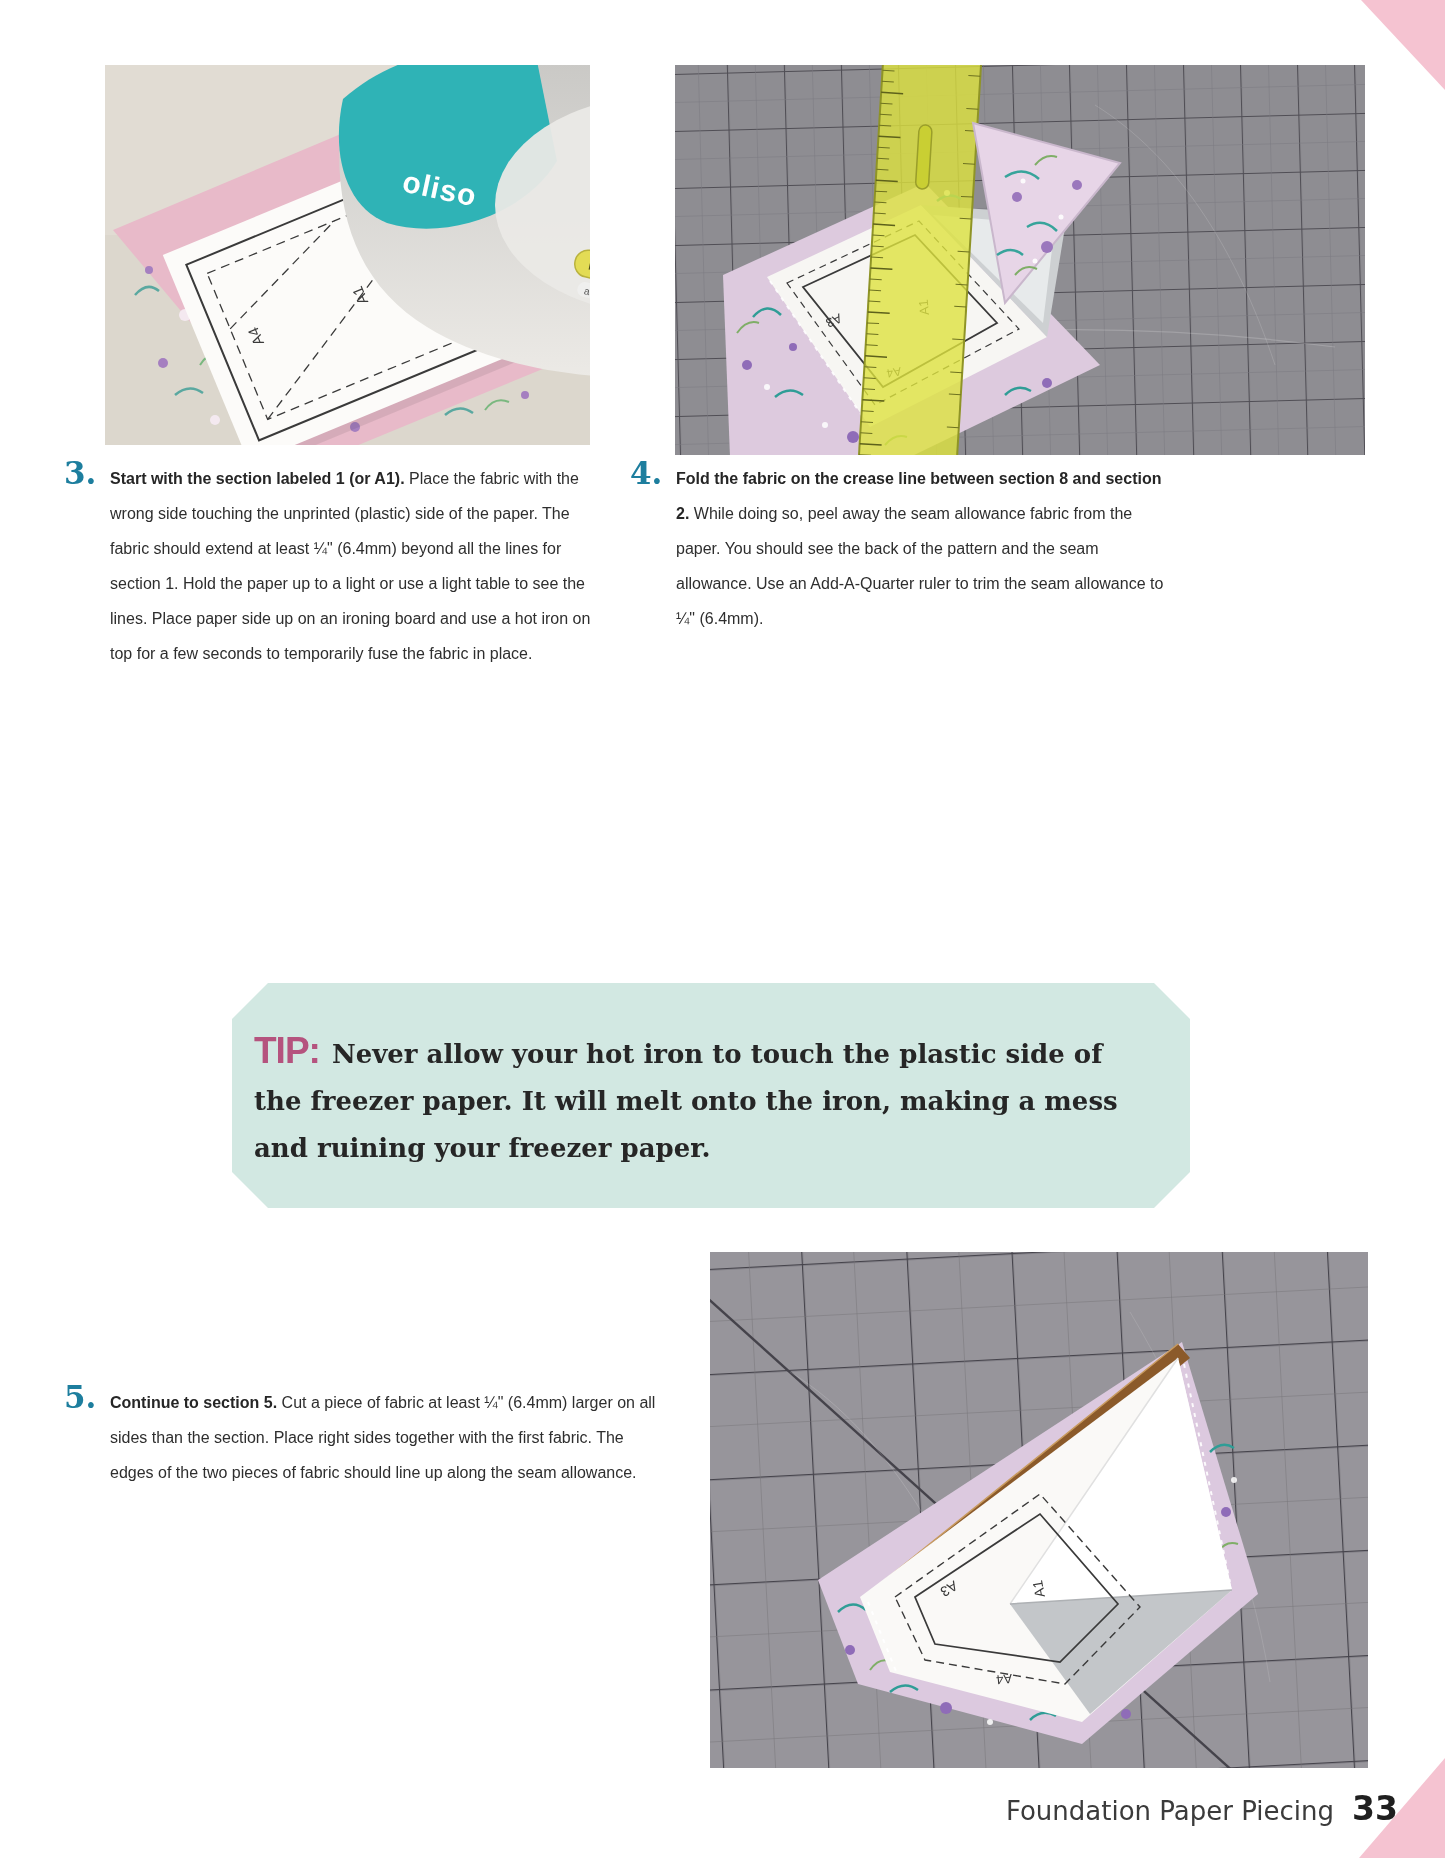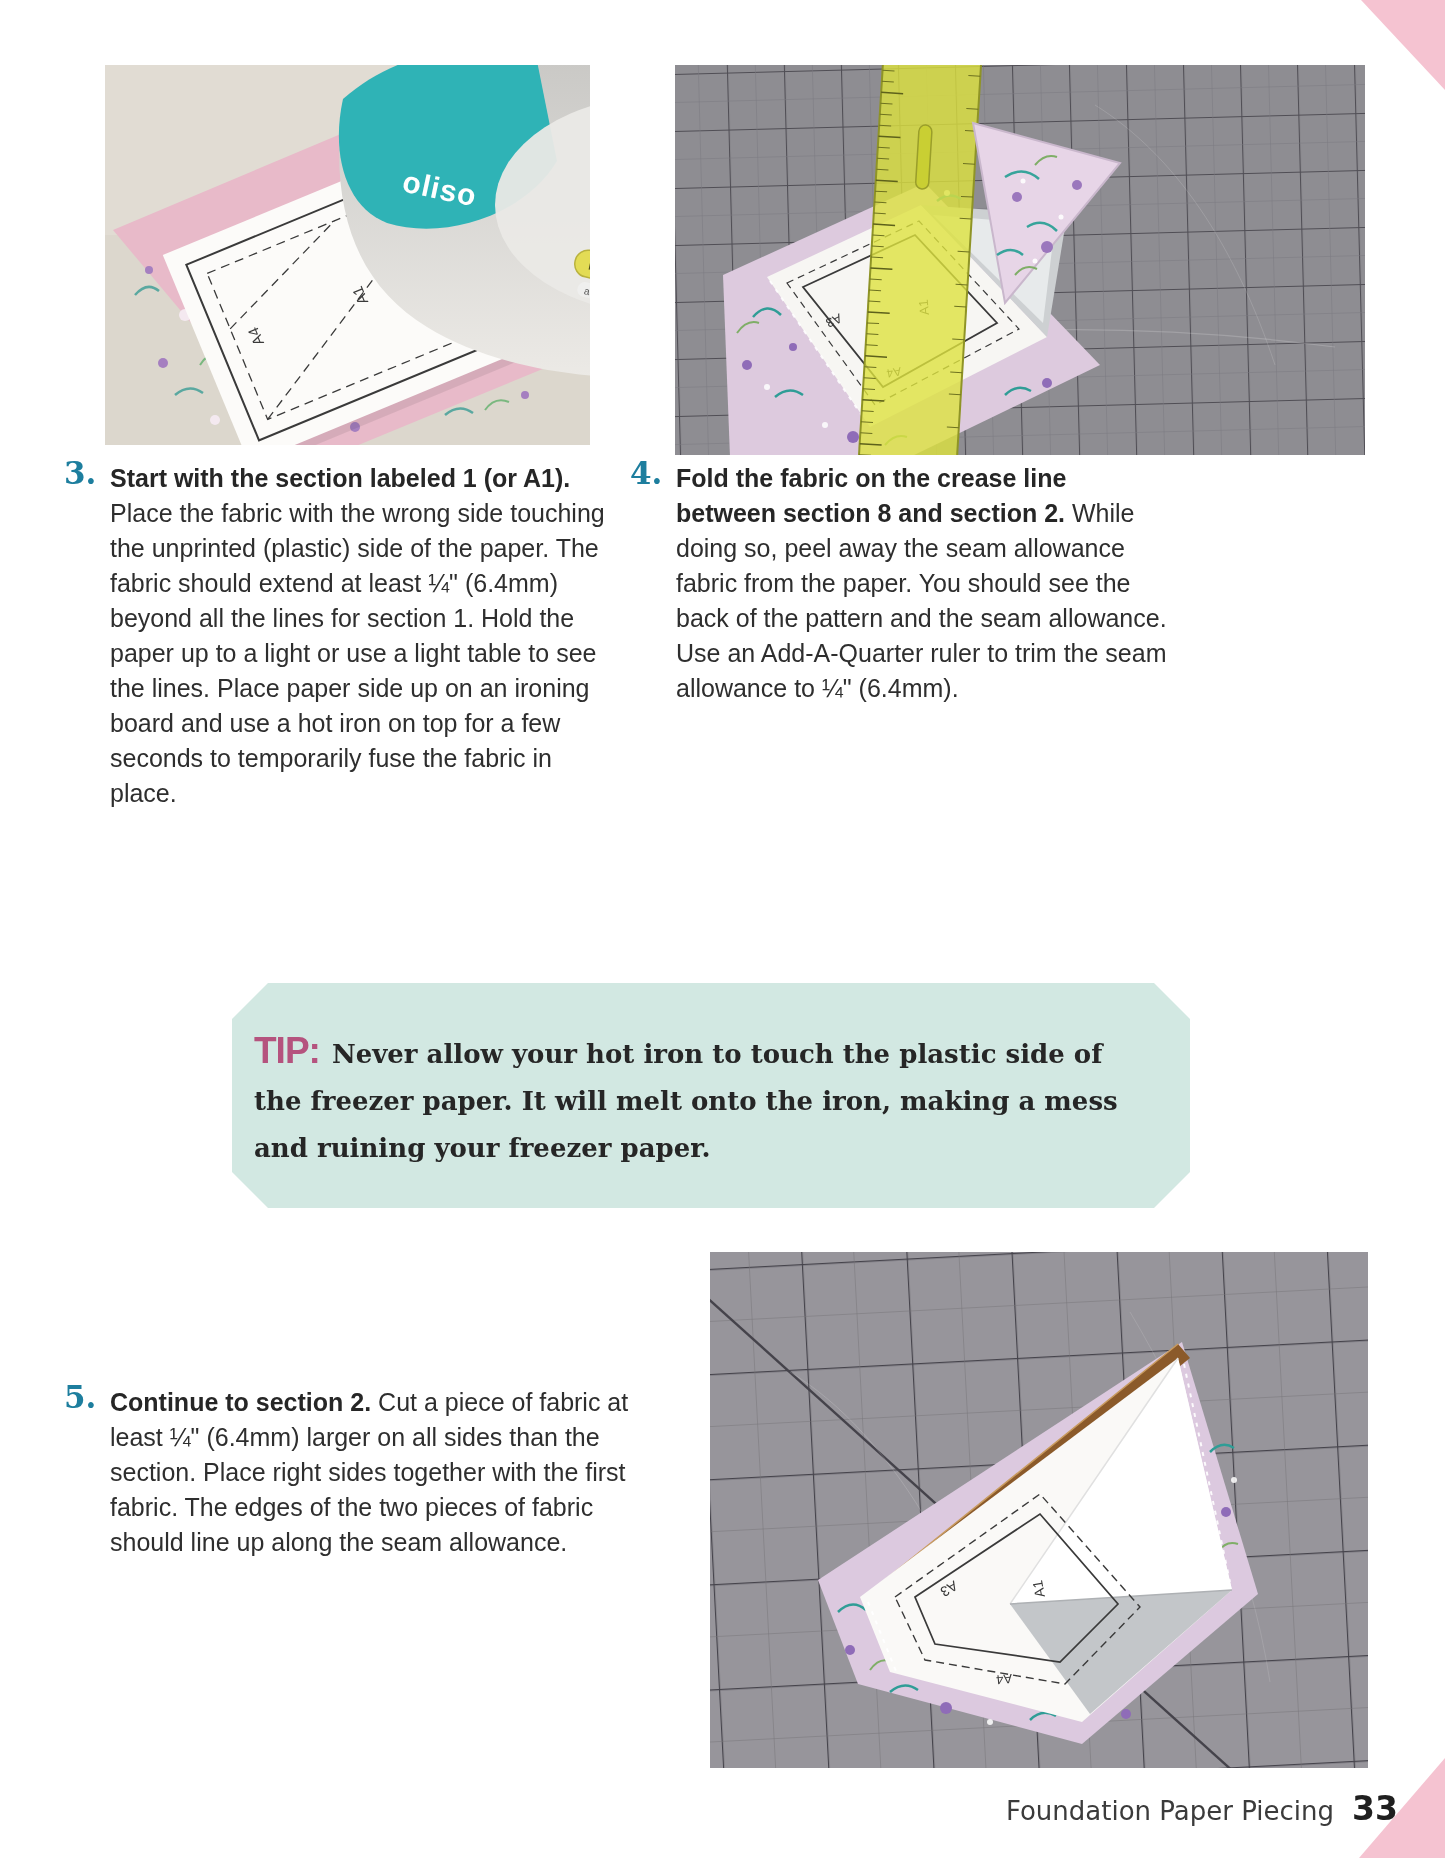--- a/index.html
+++ b/index.html
@@ -5,21 +5,21 @@
   html,body{margin:0;padding:0;background:#ffffff;}
   .page{position:relative;width:1445px;height:1858px;background:#ffffff;overflow:hidden;
         font-family:"Liberation Sans",sans-serif;}
   .corner{position:absolute;background:#f5c3d1;}
   .corner.top{top:0;right:0;width:84px;height:90px;clip-path:polygon(0 0,100% 0,100% 100%);}
   .corner.bottom{bottom:0;right:0;width:86px;height:100px;clip-path:polygon(100% 0,100% 100%,0 100%);}
   .photo{position:absolute;margin:0;padding:0;overflow:hidden;}
   .photo svg{display:block;width:100%;height:100%;}
   .step-num{position:absolute;font-family:"DejaVu Serif",serif;font-weight:bold;
             color:#1d7e9e;font-size:31px;line-height:35px;}
-  .step-body{position:absolute;font-size:25px;line-height:35px;color:#2e2e2e;}
+  .step-body{position:absolute;font-size:16px;line-height:35px;color:#2e2e2e;}
   .step-body strong{color:#262626;}
   .tipbox{position:absolute;left:232px;top:983px;width:958px;height:225px;background:#d2e8e2;
           clip-path:polygon(36px 0,calc(100% - 36px) 0,100% 36px,100% calc(100% - 36px),
                     calc(100% - 36px) 100%,36px 100%,0 calc(100% - 36px),0 36px);}
   .tipbox .inner{padding:44px 36px 0 22px;font-family:"DejaVu Serif",serif;font-weight:bold;
                  font-size:26px;line-height:47px;color:#262626;}
   .tip-label{font-family:"Liberation Sans",sans-serif;font-weight:bold;color:#b5537e;
              font-size:37px;letter-spacing:-1px;margin-right:12px;}
   .footer{position:absolute;right:47px;bottom:30px;display:flex;align-items:baseline;
           font-family:"DejaVu Sans",sans-serif;text-align:center;}
@@ -218,21 +218,21 @@
   </div>
 
   <div class="tipbox">
     <div class="inner">
       <span class="tip-label">TIP:</span><span>Never allow your hot iron to touch the plastic side of the freez­er paper. It will melt onto the iron, making a mess and ruining your freezer paper.</span>
     </div>
   </div>
 
   <span class="step-num" style="left:64px;top:1380px">5.</span>
   <div class="step-body" style="left:110px;top:1385px;width:555px">
-    <strong>Continue to section 2.</strong>
+    <strong>Continue to section 5.</strong>
     <span>Cut a piece of fabric at least ¼" (6.4mm) larger on all sides than the section. Place right sides together with the first fabric. The edges of the two pieces of fabric should line up along the seam allowance.</span>
   </div>
 
   <figure class="photo" style="left:710px;top:1252px;width:658px;height:516px">
     <svg viewBox="0 0 658 516">
       <defs>
         <pattern id="g3" width="105" height="105" patternUnits="userSpaceOnUse">
           <rect width="105" height="105" fill="#97959b"></rect>
           <path d="M0,0 H105 M0,0 V105" stroke="#45434b" stroke-width="2.4" fill="none"></path>
           <path d="M52.5,0 V105 M0,52.5 H105" stroke="#767479" stroke-width="0.8" fill="none" opacity="0.6"></path>

